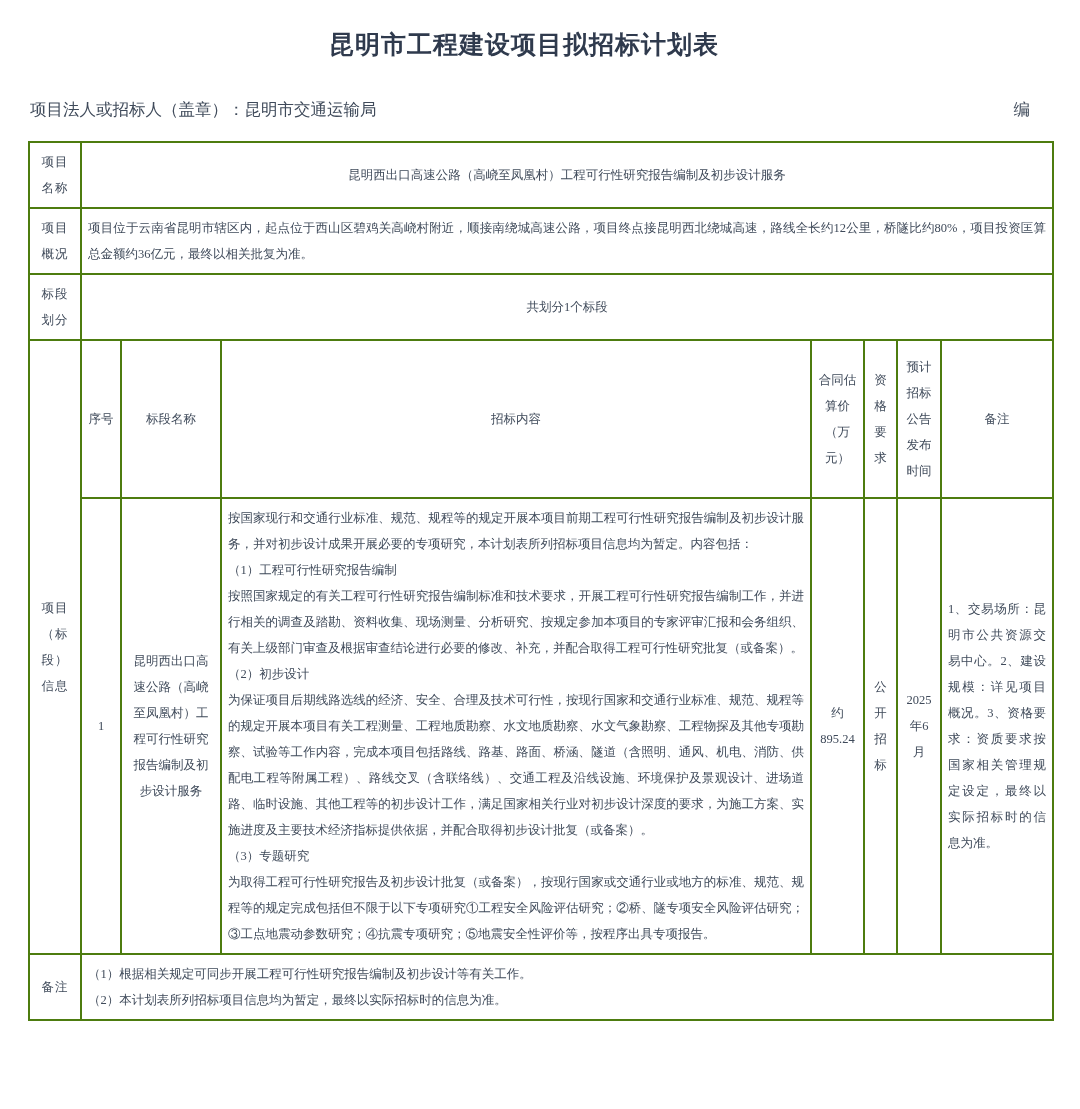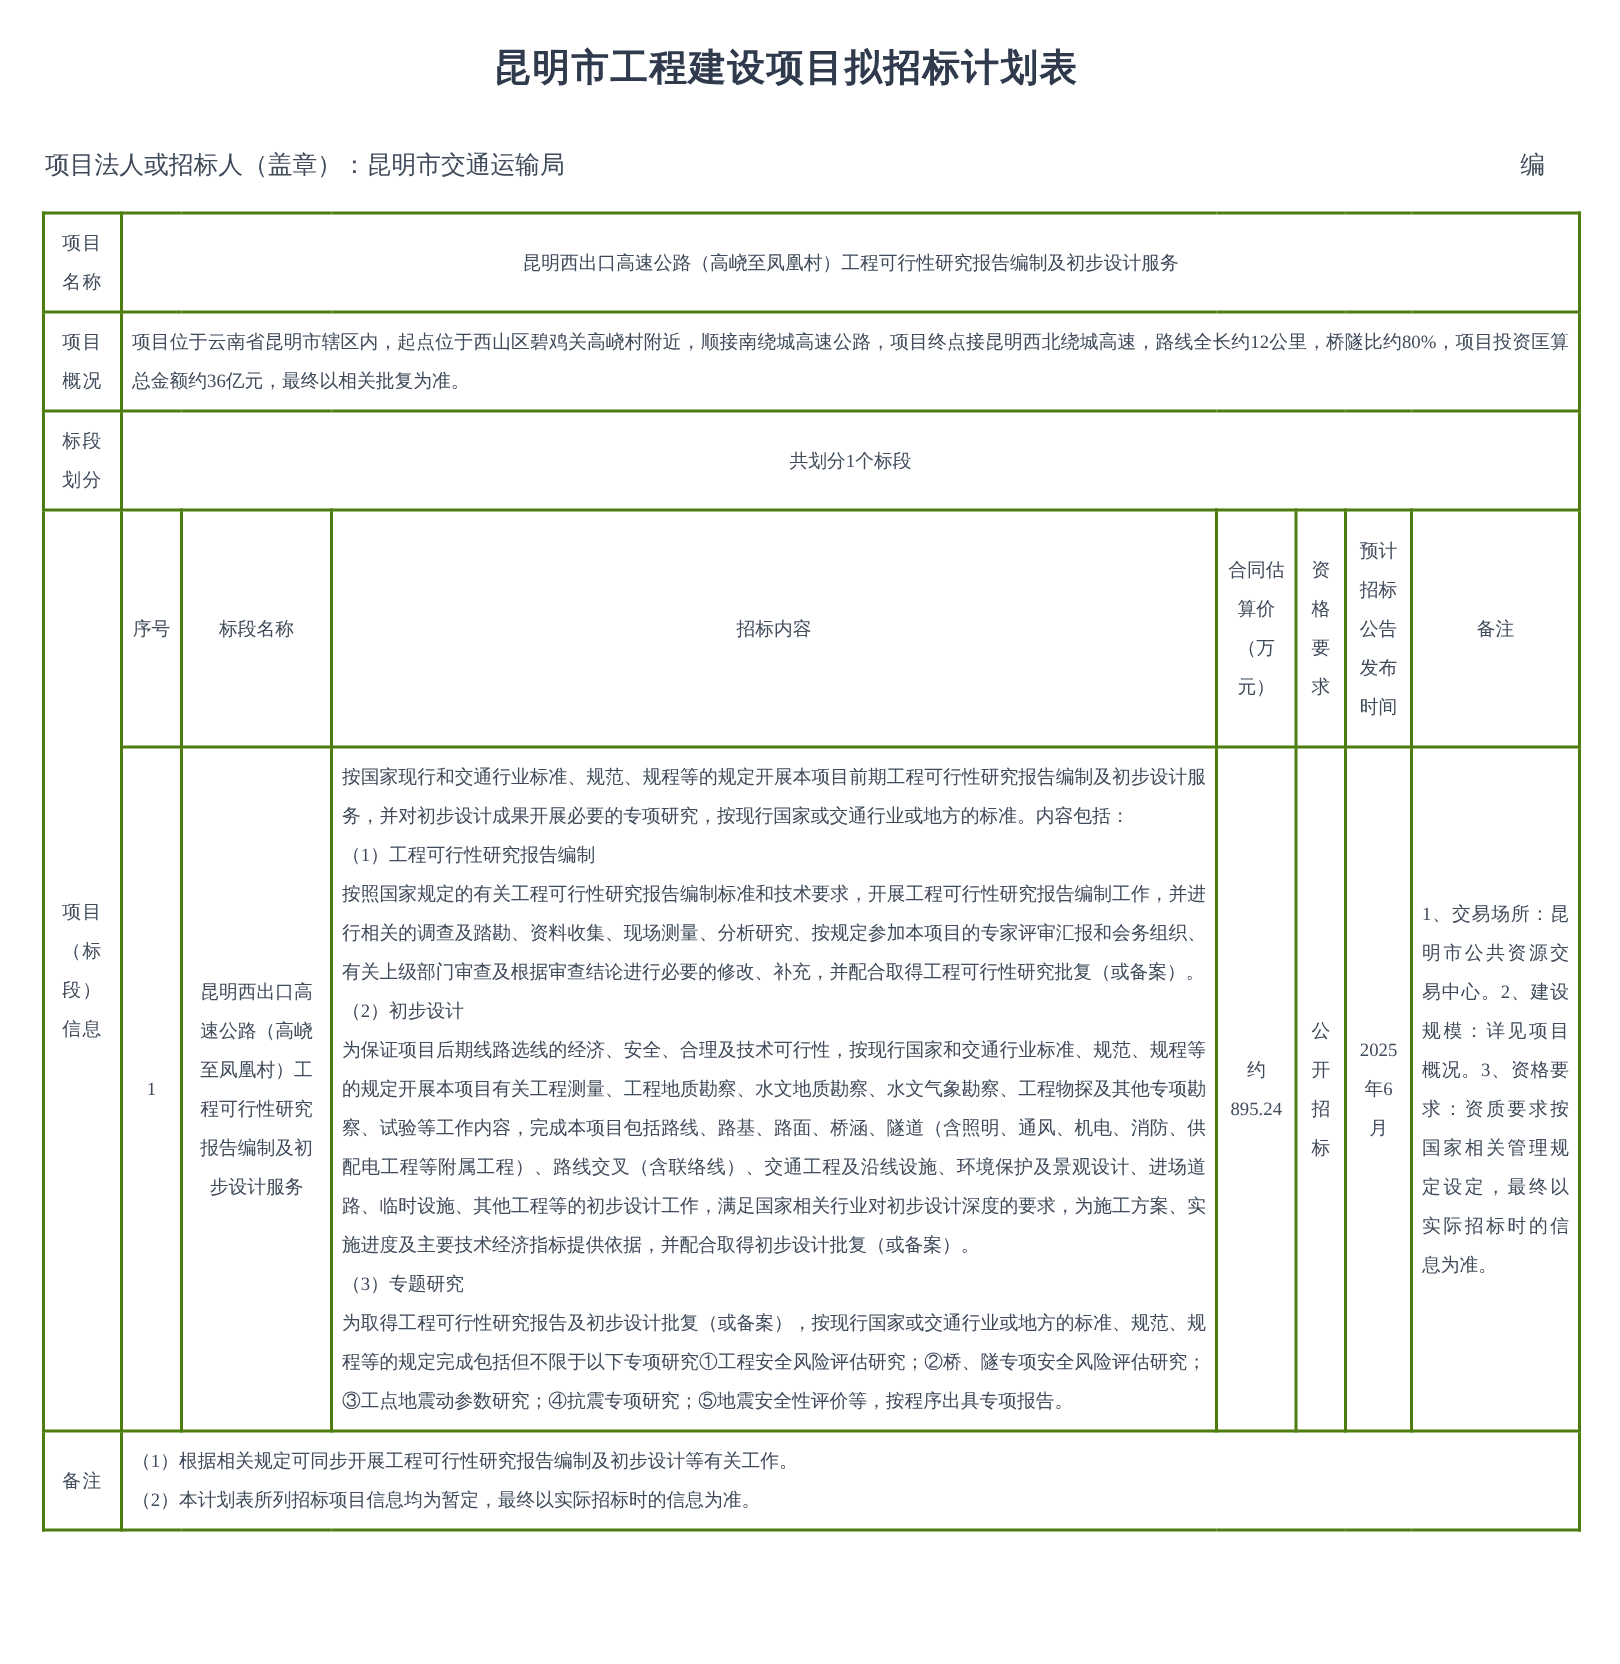--- a/index.html
+++ b/index.html
@@ -168,21 +168,21 @@
       <td class="vert-head">合同估算价（万元）</td>
       <td class="narrow-vert">资格要求</td>
       <td class="narrow-vert">预计招标公告发布时间</td>
       <td class="center">备注</td>
     </tr>
 
     <tr>
       <td class="center">1</td>
       <td class="bid-name-cell">昆明西出口高速公路（高峣至凤凰村）工程可行性研究报告编制及初步设计服务</td>
       <td class="content-cell">
-        <p class="p">按国家现行和交通行业标准、规范、规程等的规定开展本项目前期工程可行性研究报告编制及初步设计服务，并对初步设计成果开展必要的专项研究，按现行国家或交通行业或地方的标准。内容包括：</p>
+        <p class="p">按国家现行和交通行业标准、规范、规程等的规定开展本项目前期工程可行性研究报告编制及初步设计服务，并对初步设计成果开展必要的专项研究，本计划表所列招标项目信息均为暂定。内容包括：</p>
         <p class="p">（1）工程可行性研究报告编制</p>
         <p class="p">按照国家规定的有关工程可行性研究报告编制标准和技术要求，开展工程可行性研究报告编制工作，并进行相关的调查及踏勘、资料收集、现场测量、分析研究、按规定参加本项目的专家评审汇报和会务组织、有关上级部门审查及根据审查结论进行必要的修改、补充，并配合取得工程可行性研究批复（或备案）。</p>
         <p class="p">（2）初步设计</p>
         <p class="p">为保证项目后期线路选线的经济、安全、合理及技术可行性，按现行国家和交通行业标准、规范、规程等的规定开展本项目有关工程测量、工程地质勘察、水文地质勘察、水文气象勘察、工程物探及其他专项勘察、试验等工作内容，完成本项目包括路线、路基、路面、桥涵、隧道（含照明、通风、机电、消防、供配电工程等附属工程）、路线交叉（含联络线）、交通工程及沿线设施、环境保护及景观设计、进场道路、临时设施、其他工程等的初步设计工作，满足国家相关行业对初步设计深度的要求，为施工方案、实施进度及主要技术经济指标提供依据，并配合取得初步设计批复（或备案）。</p>
         <p class="p">（3）专题研究</p>
         <p class="p">为取得工程可行性研究报告及初步设计批复（或备案），按现行国家或交通行业或地方的标准、规范、规程等的规定完成包括但不限于以下专项研究①工程安全风险评估研究；②桥、隧专项安全风险评估研究；③工点地震动参数研究；④抗震专项研究；⑤地震安全性评价等，按程序出具专项报告。</p>
       </td>
       <td class="money-cell">约895.24</td>
       <td class="mode-cell">公开招标</td>
       <td class="date-cell">2025年6月</td>

